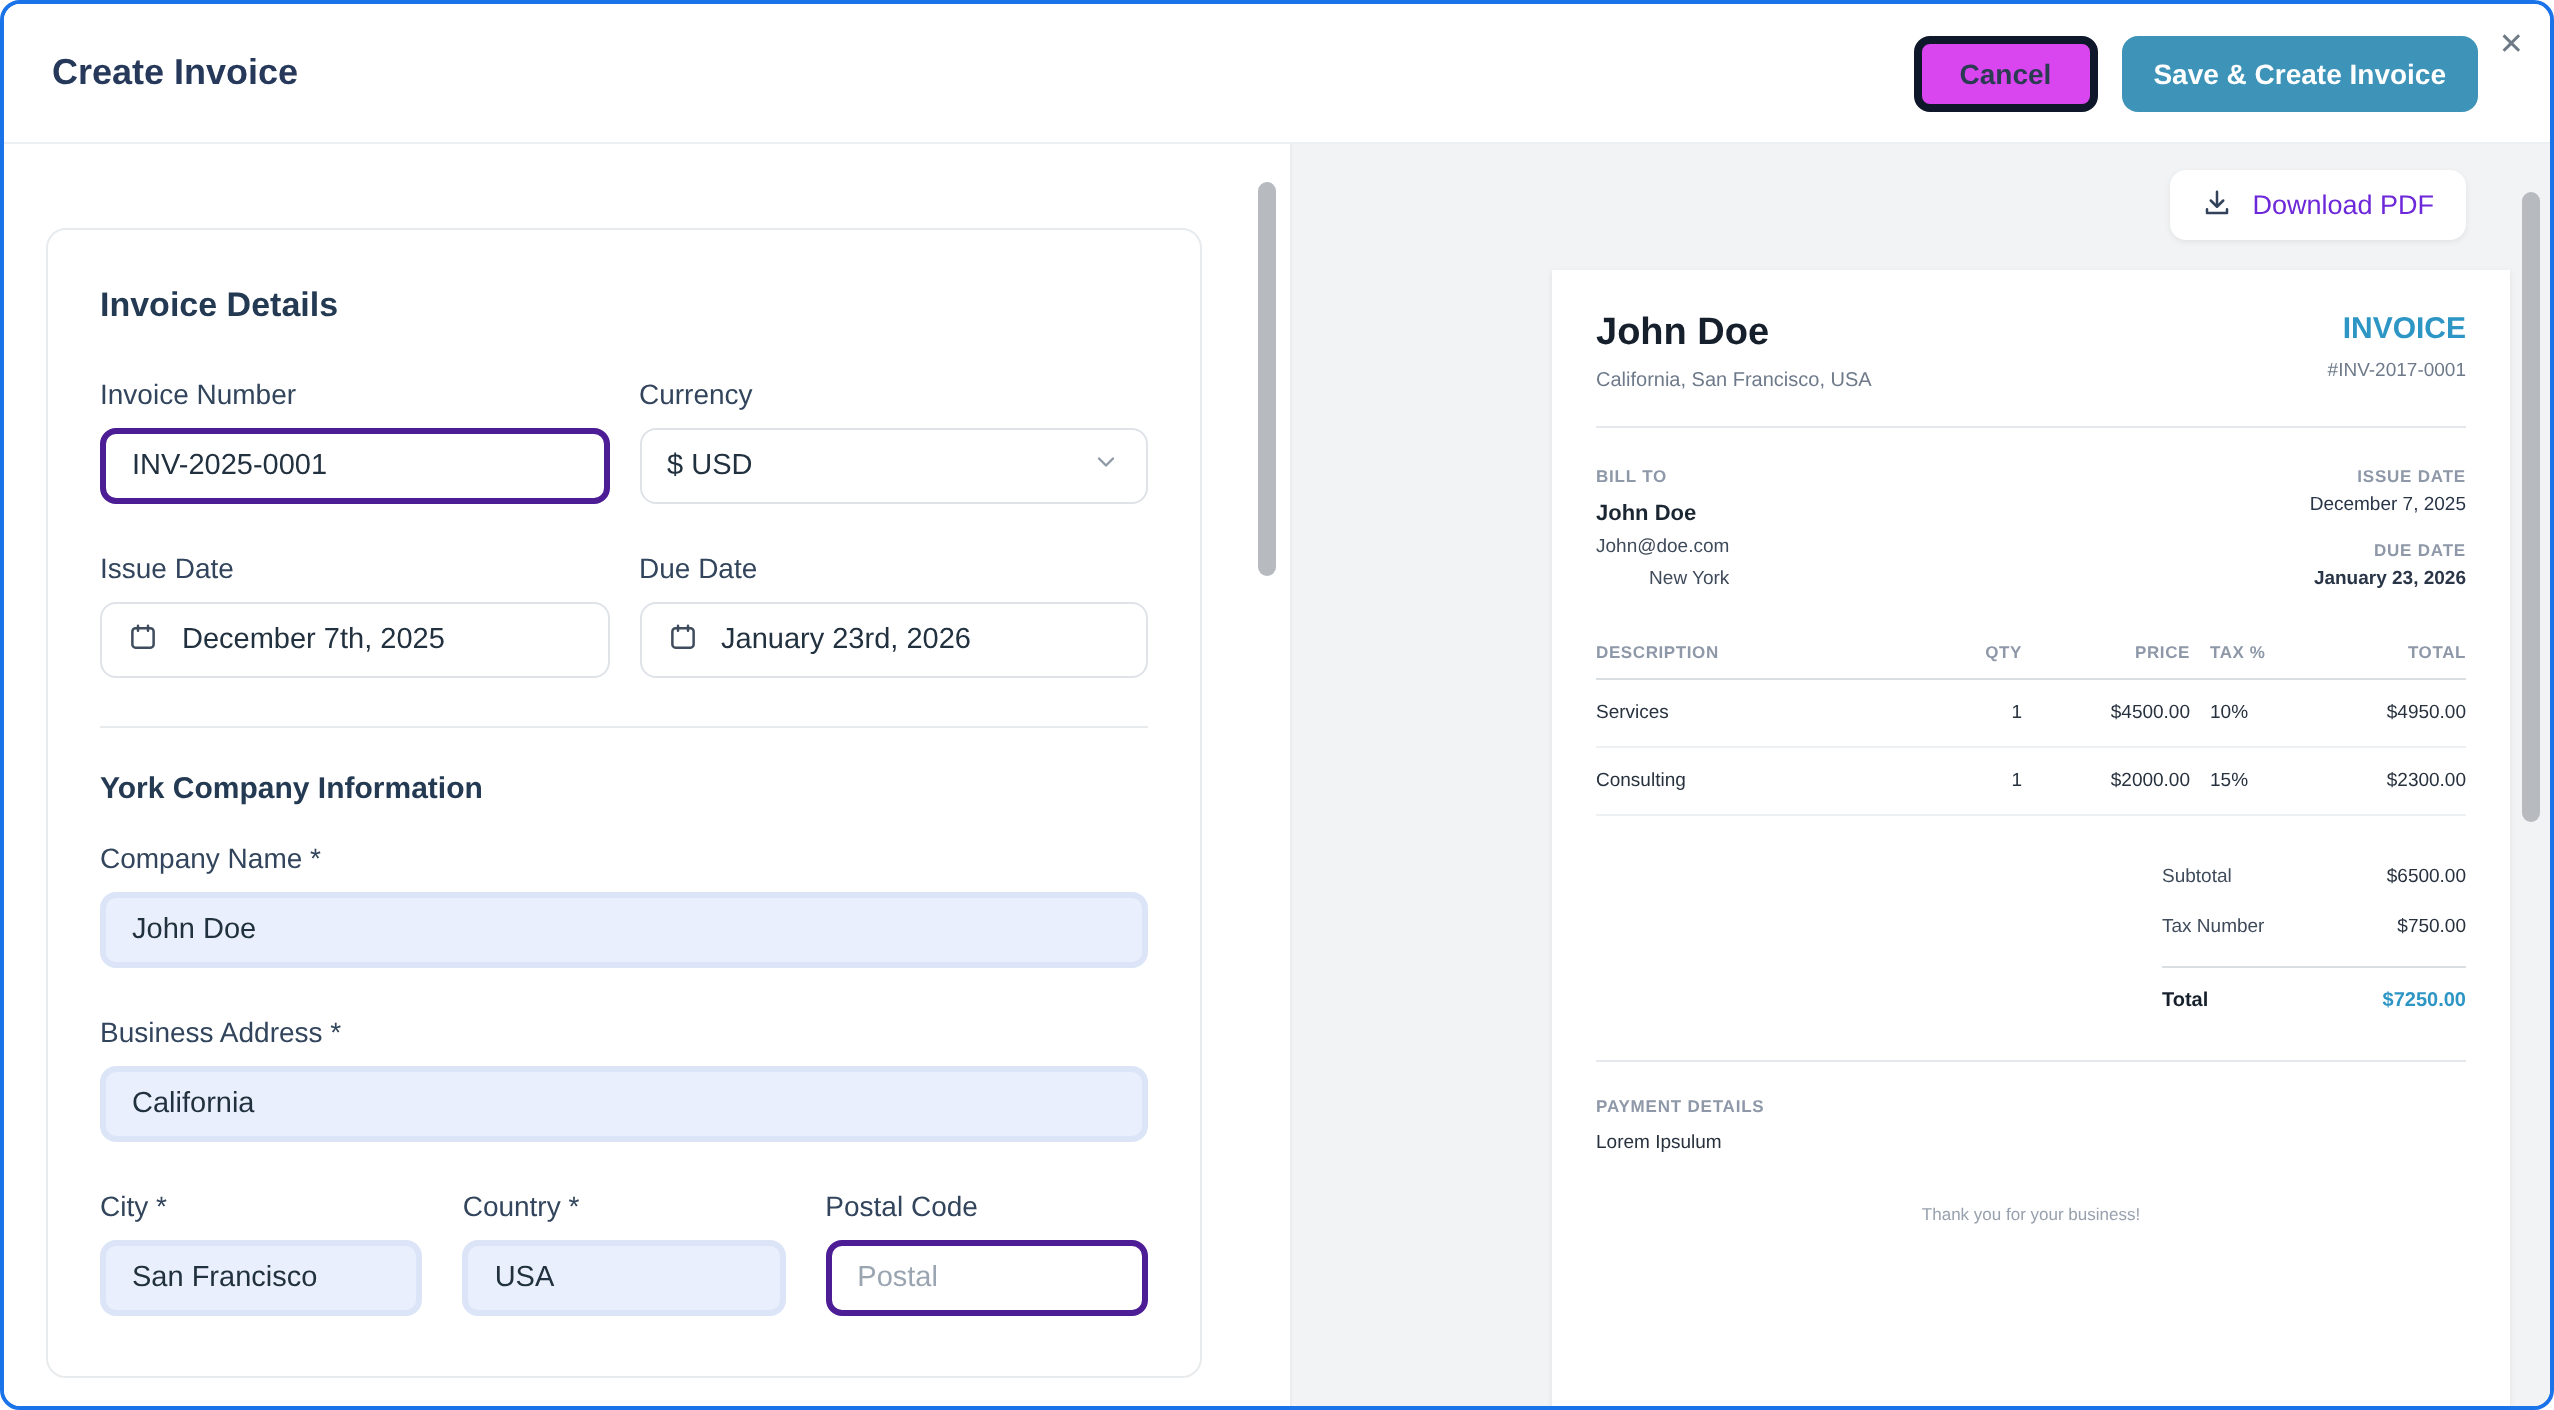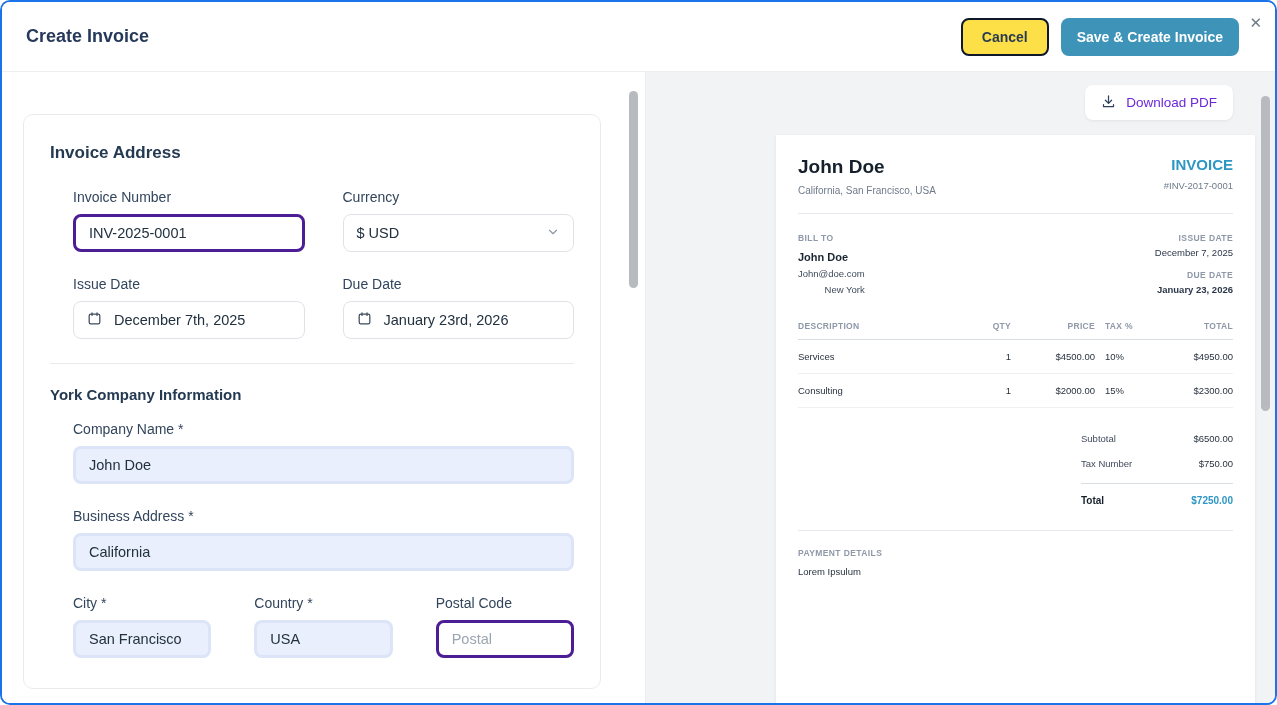--- a/index.html
+++ b/index.html
@@ -15,39 +15,39 @@
   }
 
   
   .header {
     height:70px; display:flex; align-items:center; justify-content:space-between;
     padding:0 24px; border-bottom:1px solid #edf0f3; background:#fff;
   }
   .page-title { font-size:18px; font-weight:700; color:#27395a; }
   .header-actions { display:flex; gap:12px; align-items:center; margin-right:12px; }
   .btn { height:38px; border-radius:8px; font-size:14px; cursor:pointer; font-family:inherit; display:flex; align-items:center; }
-  .btn-cancel { padding:0 19px; background:#fde047; border:2px solid #0f172a; color:#2a3c52; font-weight:600; }
+  .btn-cancel { padding:0 19px; background:#d946ef; border:4px solid #0f172a; color:#2a3c52; font-weight:600; }
   .btn-save { padding:0 16px; background:#3d93b8; border:none; color:#fff; font-weight:700; }
   .close-x { position:absolute; top:13px; right:13px; font-size:15px; color:#6f7a87; line-height:1; cursor:pointer; }
 
   
   .main { display:flex; height:631px; }
   .left-panel { width:643px; position:relative; overflow:hidden; background:#fff; }
   .right-panel { flex:1; background:#f1f3f4; position:relative; border-left:1px solid #eaecef; overflow:hidden; }
 
   
   .card {
     margin:42px 0 0 21px; width:578px; background:#fff;
     border:1px solid #e8ebee; border-radius:10px; padding:28px 26px 6px;
   }
   .card-title { font-size:17px; font-weight:700; color:#243a52; margin:0 0 26px; }
   .section-title { font-size:15px; font-weight:700; color:#243a52; margin:0 0 18px; }
   .grid2 { display:grid; grid-template-columns:1fr 1fr; column-gap:15px; }
   .grid3 { display:grid; grid-template-columns:1fr 1fr 1fr; column-gap:20px; }
-  .field { margin-bottom:24px;margin-left:23px; }
+  .field { margin-bottom:24px; }
   .field-label { display:block; font-size:14px; color:#32455c; margin-bottom:9px; }
   .input {
     width:100%; height:38px; border:3px solid #4c1d95; border-radius:8px;
     background:#fff; font-size:14.5px; color:#22313f; padding:0 13px;
     font-family:inherit; outline:none;
   }
   input.input::placeholder { color:#9aa5b1; }
   .input-box {
     width:100%; height:38px; border:1px solid #dfe3e8; border-radius:8px;
     background:#fff; font-size:14.5px; color:#22313f; padding:0 13px;
@@ -112,21 +112,21 @@
     <button class="btn btn-cancel">Cancel</button>
     <button class="btn btn-save">Save &amp; Create Invoice</button>
   </div>
 </div>
 <div class="close-x">✕</div>
 
 <div class="main">
 
   <div class="left-panel">
     <div class="card">
-      <h2 class="card-title">Invoice Address</h2>
+      <h2 class="card-title">Invoice Details</h2>
 
       <div class="grid2">
         <div class="field">
           <span class="field-label">Invoice Number</span>
           <input class="input" type="text" readonly="" value="INV-2025-0001" style="">
         </div>
         <div class="field">
           <span class="field-label">Currency</span>
           <div class="input-box select-box">
             <span>$ USD</span>
@@ -277,17 +277,18 @@
         </div>
         <div class="p-trow2 p-total-final">
           <span class="lbl">Total</span>
           <span class="val">$7250.00</span>
         </div>
       </div>
 
       <hr class="p-div">
       <div class="p-lab p-pay-label">PAYMENT DETAILS</div>
       <div class="p-pay-val">Lorem Ipsulum</div>
+      <div class="p-footer">Thank you for your business!</div>
     </div>
 
     <div class="sb-thumb right-sb"></div>
   </div>
 </div>
 
 </body></html>

